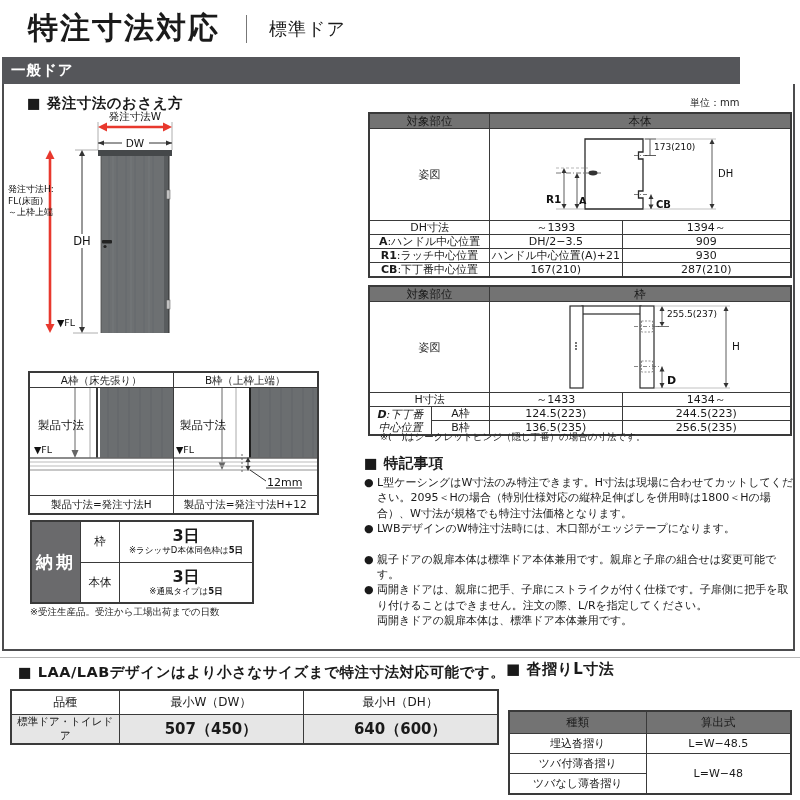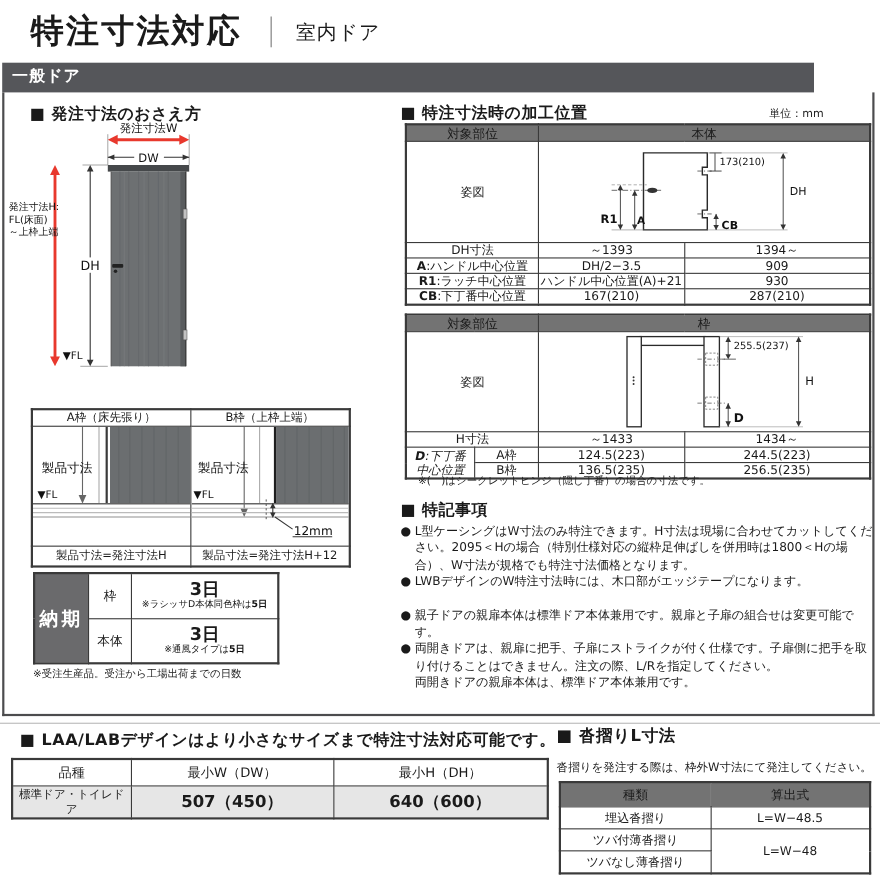--- a/index.html
+++ b/index.html
@@ -79,21 +79,21 @@
   svg text { font-family:"DejaVu Sans","Liberation Sans",sans-serif; fill:#111; }
 </style>
 </head>
 <body>
 
 <div id="page">
 
   <div class="abs doc-header">
     <span class="doc-title">特注寸法対応</span>
     <span class="title-divider"></span>
-    <span class="doc-subtitle">室内ドア</span>
+    <span class="doc-subtitle">標準ドア</span>
   </div>
 
   <div class="abs band">一般ドア</div>
 
   <div class="abs main-box"></div>
   <div class="abs bottom-divider"></div>
 
   <div class="abs sec-heading" style="top:94px;left:27px;">■ 発注寸法のおさえ方</div>
 
   <svg class="abs" style="top:110px;left:5px;" width="345" height="230" viewBox="0 0 345 230">
@@ -240,22 +240,21 @@
       <td class="c part">本体</td>
       <td class="c val">
         <div class="days">3日</div>
         <div class="dnote"><span>※通風タイプは</span><b>5日</b></div>
       </td>
     </tr>
   </tbody>
     </table>
   <div class="abs small-note" style="top:606px;left:30px;">※受注生産品。受注から工場出荷までの日数</div>
 
-  <div class="abs sec-heading" style="top:93px;left:364px;">■ 特注寸法時の加工位置</div>
-  <div class="abs unit" style="top:96px;left:674px;width:100px;text-align:center;">単位：mm</div>
+  <div class="abs unit" style="top:96px;left:690px;width:100px;text-align:left;">単位：mm</div>
 
   <table class="tbl spec abs" style="top:112px;left:368px;width:424px;">
     <colgroup>
         <col style="width:120px">
         <col style="width:132px">
         <col style="width:168px">
       </colgroup>
     <tbody>
         <tr>
       <td class="c hd">対象部位</td>
@@ -431,21 +430,20 @@
     </tr>
     <tr class="drow">
       <td class="c name">標準ドア・トイレドア</td>
       <td class="c bigval">507（450）</td>
       <td class="c bigval">640（600）</td>
     </tr>
   </tbody>
     </table>
 
   <div class="abs sec-heading" style="top:660px;left:506px;font-size:15px;">■ 沓摺りL寸法</div>
-  <div class="abs" style="top:691px;left:506px;font-size:10.5px;">沓摺りを発注する際は、枠外W寸法にて発注してください。</div>
   <table class="tbl kutsu abs" style="top:710px;left:508px;width:282px;">
     <colgroup>
         <col style="width:137px">
         <col style="width:145px">
       </colgroup>
     <tbody>
         <tr class="hrow">
       <td class="c hd">種類</td>
       <td class="c hd">算出式</td>
     </tr>

